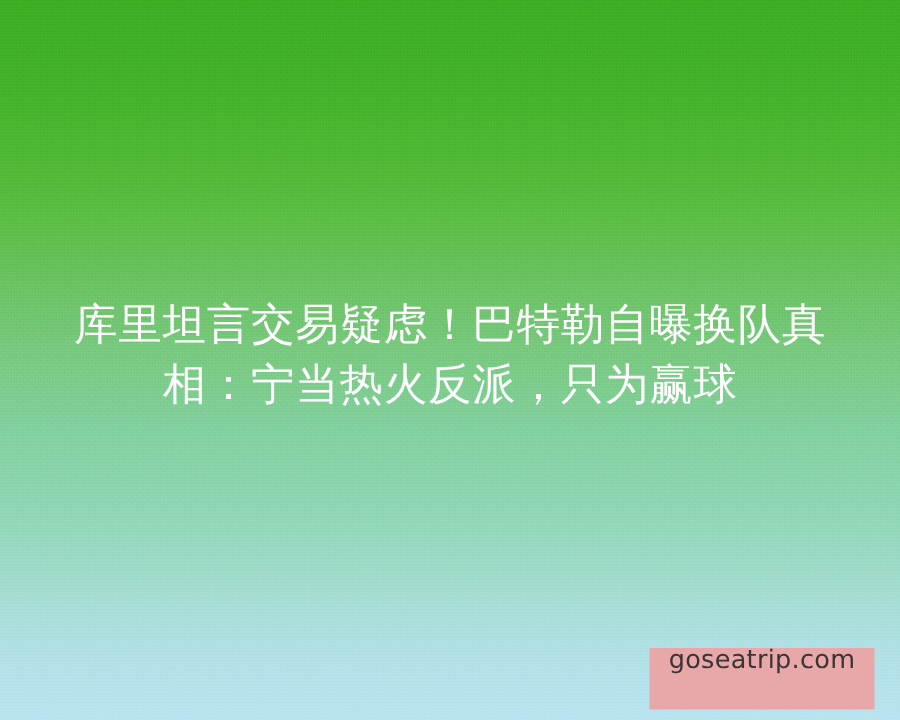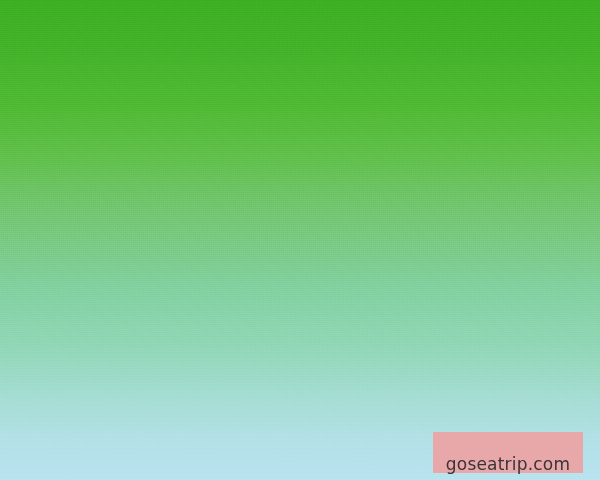--- a/index.html
+++ b/index.html
@@ -82,38 +82,41 @@
   }
 
   .watermark-badge {
     position: absolute;
     left: 433px;
     top: 432px;
     width: 150px;
     height: 41px;
     background: #e8a7a8;
     display: flex;
-    align-items: flex-end;
+    align-items: flex-start;
     justify-content: center;
   }
 
   .watermark-text {
     font-family: "DejaVu Sans", "Liberation Sans", sans-serif;
     font-size: 17px;
     font-weight: 400;
     color: #3a3436;
     letter-spacing: 0.2px;
     line-height: 1;
   }
 </style>
 </head>
 <body>
 
 <div class="cover-card">
 
   <div class="noise-overlay"></div>
 
+  <div class="headline-block">
+    <h1 class="headline">库里坦言交易疑虑！巴特勒自曝换队真相：宁当热火反派，只为赢球</h1>
+  </div>
 
   <div class="watermark-badge">
     <span class="watermark-text">goseatrip.com</span>
   </div>
 
 </div>
 
 </body></html>

